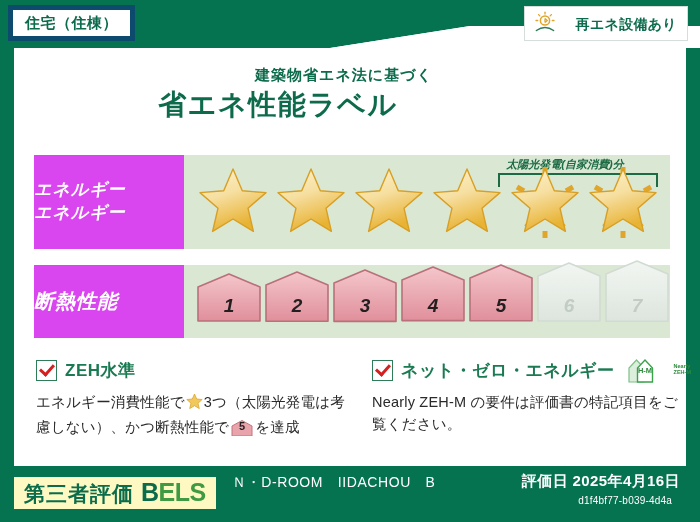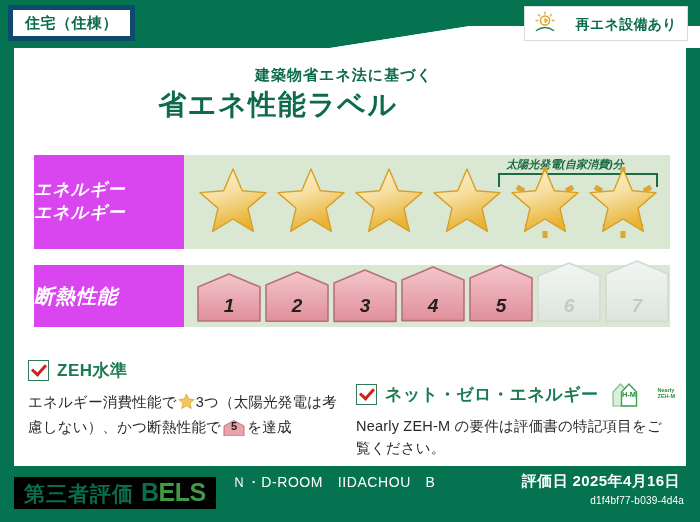--- a/index.html
+++ b/index.html
@@ -74,21 +74,21 @@
     text-align:center;line-height:1.35;letter-spacing:1px;
     flex:0 0 150px;
     font-style:italic;
   }
   .row-body{
     flex:1;background:#d9e7d3;position:relative;font-style:italic;
   }
 
   #row-energy{top:155px;height:94px;}
   #row-energy .row-label{font-size:17px;}
-  #row-insul{top:265px;height:62px;}
+  #row-insul{top:265px;height:73px;}
   #row-insul .row-label{font-size:20px;}
 
   
   .stars{
     position:absolute;left:0;top:0;height:94px;width:100%;
     display:flex;align-items:center;padding-left:12px;gap:4px;
     box-sizing:border-box;
   }
   .star-wrap{position:relative;width:74px;height:74px;flex:0 0 74px;}
   .star-wrap svg{position:absolute;left:0;top:0;}
@@ -111,22 +111,22 @@
   .badge{position:relative;width:66px;flex:0 0 66px;}
   .badge svg{display:block;}
   .badge .num{
     position:absolute;left:0;right:0;bottom:6px;text-align:center;
     font-size:19px;font-weight:bold;color:#231f20;
   }
   .badge.off .num{color:#c2cbc4;}
 
   
   .info{position:absolute;top:358px;}
-  #info-left{left:28px;width:310px;}
-  #info-right{left:356px;width:320px;margin-top:24px;}
+  #info-left{left:36px;width:310px;}
+  #info-right{left:372px;width:320px;}
 
   .info-head{display:flex;align-items:center;gap:8px;height:24px;}
   .chk{
     width:19px;height:19px;border:1.6px solid #2e7d58;background:#fff;
     position:relative;flex:0 0 19px;
   }
   .chk:after{
     content:"";position:absolute;left:3px;top:3px;width:11px;height:6px;
     border-left:3.2px solid #d32020;border-bottom:3.2px solid #d32020;
     transform:rotate(-48deg);
@@ -143,36 +143,36 @@
   }
   .inline-badge .n{
     position:absolute;left:0;right:0;bottom:1px;text-align:center;
     font-size:11px;font-weight:bold;color:#231f20;
   }
   .zehm-logo{margin-left:4px;display:inline-flex;align-items:center;gap:19px;vertical-align:-6px;}
 
   
   .bels-box{
     position:absolute;left:14px;bottom:13px;
-    background:#000000;padding:3px 10px 4px 10px;
+    background:#fef9c3;padding:3px 10px 4px 10px;
     display:flex;align-items:baseline;gap:7px;line-height:1;
   }
   .bels-jp{color:#0a6c4b;font-size:21px;font-weight:bold;letter-spacing:1px;}
   .bels-b{color:#0a6c4b;font-size:25px;font-weight:bold;letter-spacing:-.5px;}
   .bels-els{color:#3f9a43;font-size:25px;font-weight:bold;letter-spacing:-.5px;}
   .prop-name{
     position:absolute;left:232px;bottom:30px;
     color:#ffffff;font-size:14px;letter-spacing:.6px;white-space:nowrap;
   }
   .eval-date{
     position:absolute;right:20px;bottom:31px;
     color:#ffffff;font-size:15px;font-weight:bold;letter-spacing:.4px;
   }
   .eval-id{
-    position:absolute;right:16px;bottom:16px;
+    position:absolute;right:28px;bottom:16px;
     color:#ffffff;font-size:10px;letter-spacing:.2px;text-align:right;
   }
 </style>
 </head>
 <body>
 
 <div id="label-root">
 
   <div class="frame-left"></div>
   <div class="frame-right"></div>

